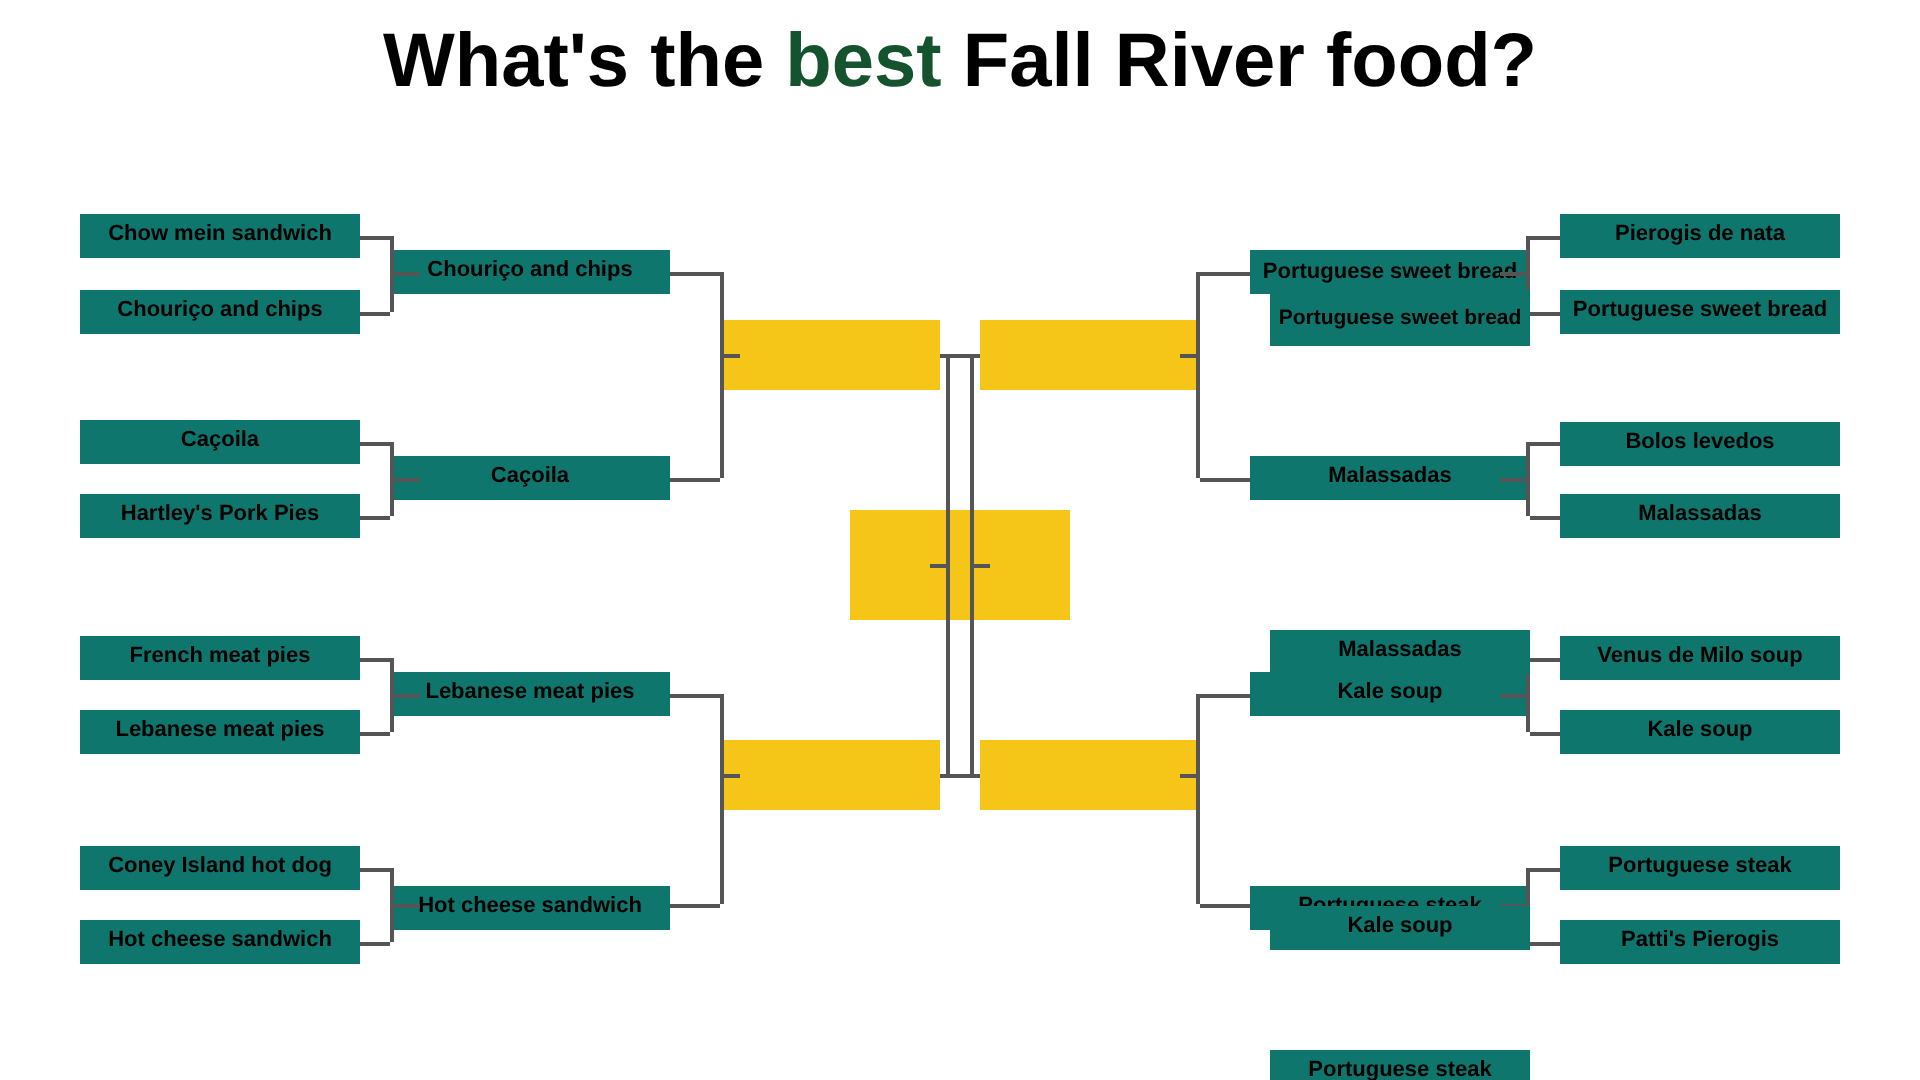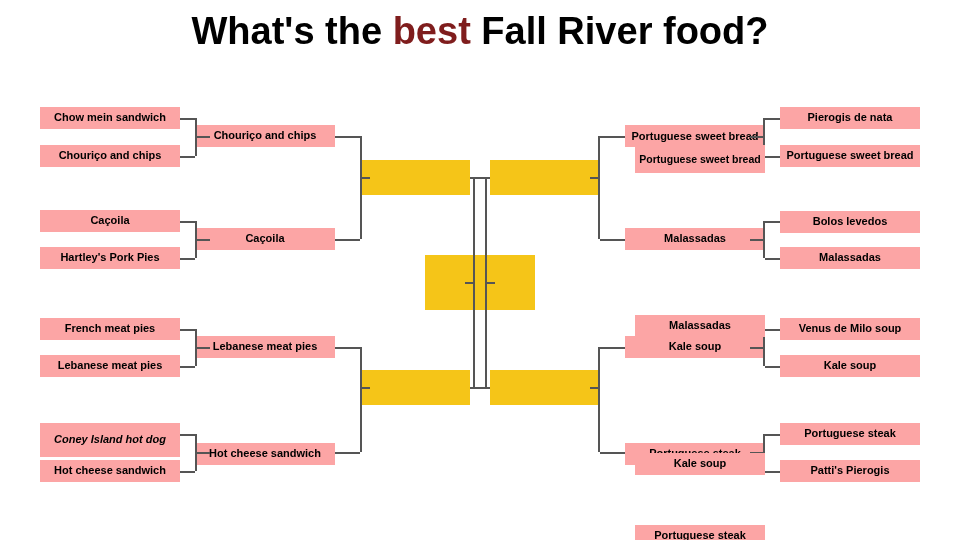--- a/index.html
+++ b/index.html
@@ -17,40 +17,40 @@
       position: relative;
     }
     .title {
       text-align: center;
       font-size: 38px;
       font-weight: 900;
       padding-top: 10px;
       color: #000;
     }
     .title span.best {
-      color: #7f1d1d;
+      color: #14532d;
     }
     .round-label {
       text-align: center;
       font-size: 26px;
       font-weight: 700;
       color: #f5c518;
       margin-top: 2px;
     }
     .bracket-container {
       position: absolute;
       top: 95px;
       left: 0;
       width: 960px;
       height: 440px;
     }
     
     .seed {
       position: absolute;
-      background: #fca5a5;
+      background: #0f766e;
       border: none;
       font-size: 11px;
       font-weight: 600;
       color: #000;
       display: flex;
       align-items: center;
       justify-content: center;
       text-align: center;
       padding: 2px 4px;
       line-height: 1.2;
@@ -77,21 +77,21 @@
 
     <div class="seed" style="left:40px;top:12px;width:140px;height:22px;">Chow mein sandwich</div>
     <div class="seed" style="left:40px;top:50px;width:140px;height:22px;">Chouriço and chips</div>
 
     <div class="seed" style="left:40px;top:115px;width:140px;height:22px;">Caçoila</div>
     <div class="seed" style="left:40px;top:223px;width:140px;height:22px;">French meat pies</div>
 
     <div class="seed" style="left:40px;top:152px;width:140px;height:22px;">Hartley's Pork Pies</div>
     <div class="seed" style="left:40px;top:260px;width:140px;height:22px;">Lebanese meat pies</div>
 
-    <div class="seed" style="left:40px;top:328px;width:140px;height:34px;font-style:italic;">Coney Island hot dog</div>
+    <div class="seed" style="left:40px;top:328px;width:140px;height:22px;">Coney Island hot dog</div>
     <div class="seed" style="left:40px;top:365px;width:140px;height:22px;">Hot cheese sandwich</div>
 
     <div class="seed" style="left:195px;top:30px;width:140px;height:22px;">Chouriço and chips</div>
     <div class="seed" style="left:195px;top:133px;width:140px;height:22px;">Caçoila</div>
     <div class="seed" style="left:195px;top:241px;width:140px;height:22px;">Lebanese meat pies</div>
     <div class="seed" style="left:195px;top:348px;width:140px;height:22px;">Hot cheese sandwich</div>
 
     <div class="seed" style="left:360px;top:65px;width:110px;height:35px;background:#f5c518;"></div>
     <div class="seed" style="left:360px;top:275px;width:110px;height:35px;background:#f5c518;"></div>
 

